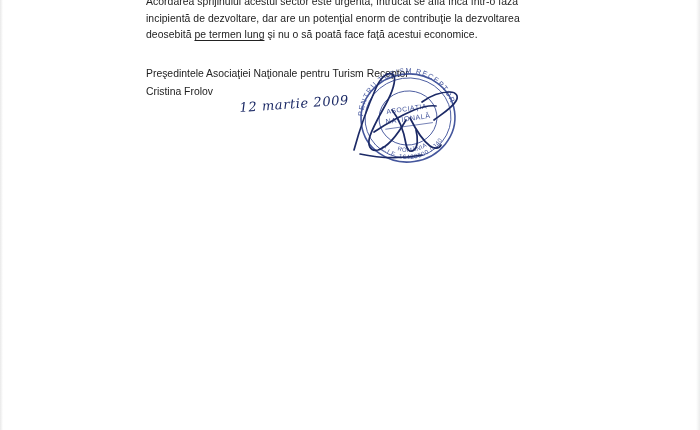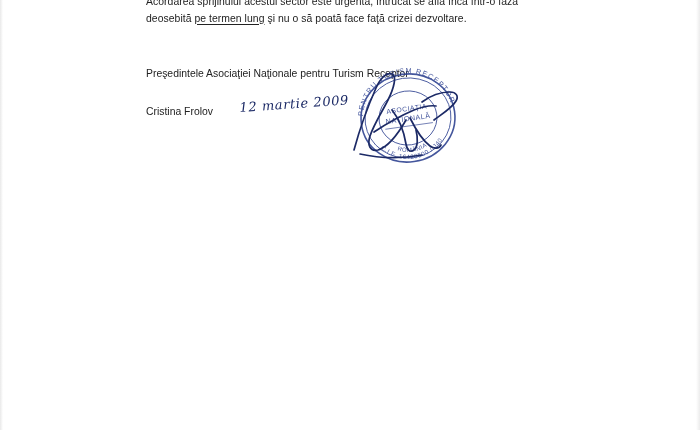--- a/index.html
+++ b/index.html
@@ -64,21 +64,21 @@
   .line {
     position: absolute;
     left: 146px;
     font-size: 10.4px;
     line-height: 15px;
     color: #222;
     white-space: nowrap;
   }
   #closing      { top: 46px; }
   #signer-title { top: 66px; }
-  #signer-name  { top: 104px; text-align: center; }
+  #signer-name  { top: 84px; text-align: center; }
 
   
   #hand-date {
     position: absolute;
     left: 240px;
     top: 100px;
     font-family: "DejaVu Serif", serif;
     font-style: italic;
     font-size: 13px;
     color: #1c2a66;
@@ -116,21 +116,22 @@
     fill: #2b3f8f;
   }
 </style>
 </head>
 <body>
 
 <div id="page">
 
   <div class="body-block">
     <p>Acordarea sprijinului acestui sector este urgentă, întrucât se află încă într-o fază</p>
-    <p><span>deosebită </span><span class="u">pe termen lung</span><span> şi nu o să poată face faţă crizei dezvoltare.</span></p>
+    <p>incipientă de dezvoltare, dar are un potenţial enorm de contribuţie la dezvoltarea</p>
+    <p><span>deosebită </span><span class="u">pe termen lung</span><span> şi nu o să poată face faţă acestui economice.</span></p>
   </div>
 
   <div class="line" id="signer-title">Preşedintele Asociaţiei Naţionale pentru Turism Receptor</div>
   <div class="line" id="signer-name">Cristina Frolov</div>
 
   <div id="hand-date">12 martie 2009</div>
 
   <div id="sig-cluster">
 
     <svg id="stamp" viewBox="0 0 116 100">

